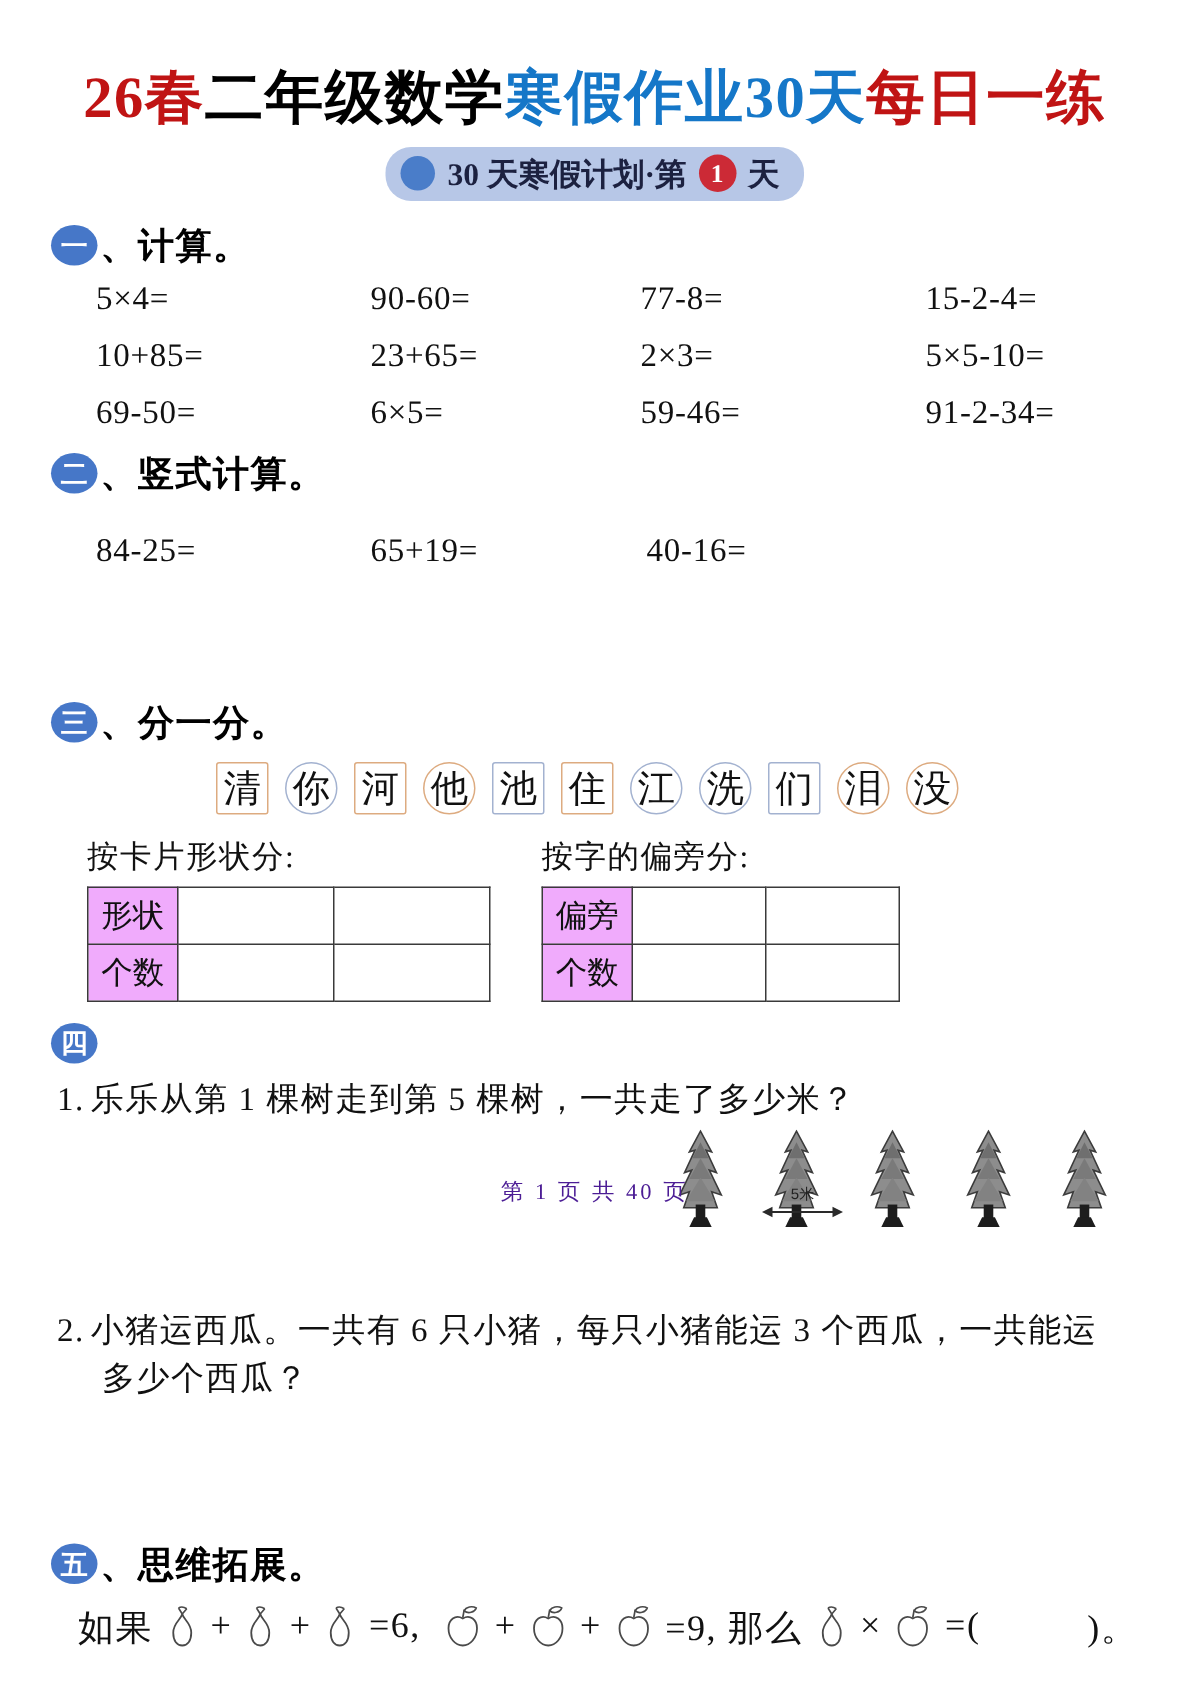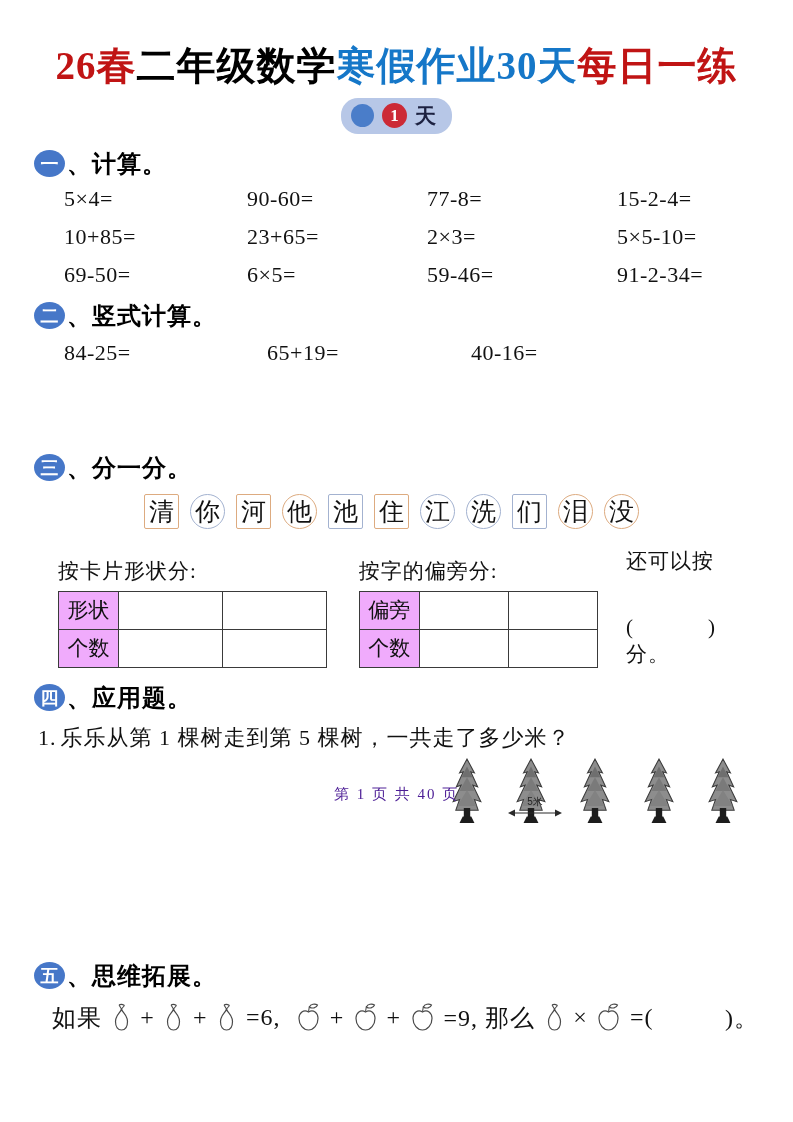--- a/index.html
+++ b/index.html
@@ -19,42 +19,42 @@
   .badge-day{width:25px;height:25px;border-radius:50%;background:#cc2a36;color:#fff;display:inline-flex;align-items:center;justify-content:center;font-size:17px;}
 
   
   .sec-header{display:flex;align-items:center;gap:2px;margin-top:14px;}
   .sec-num{min-width:31px;height:27px;border-radius:50%;background:#4677c8;color:#fff;display:inline-flex;align-items:center;justify-content:center;font-size:18px;font-weight:bold;}
   .sec-label{font-size:24px;font-weight:bold;color:#000;letter-spacing:1px;}
 
   
   .calc-grid{display:grid;grid-template-columns:183px 180px 190px 1fr;margin:8px 0 0 30px;row-gap:16px;}
   .calc-cell{font-size:22px;line-height:1.0;letter-spacing:0.5px;}
-  .vert-row{display:grid;grid-template-columns:183px 184px 183px 1fr;margin:10px 0 0 30px;gap:20px;}
+  .vert-row{display:grid;grid-template-columns:183px 184px 183px 1fr;margin:24px 0 0 30px;}
   .workspace{height:74px;}
   .workspace2{height:78px;}
 
   
   .cards-row{display:flex;gap:11px;margin:10px 0 0 110px;align-items:center;}
   .card{width:35px;height:35px;display:inline-flex;align-items:center;justify-content:center;font-size:25px;box-sizing:border-box;background:#fff;}
   .card.square{border-radius:2px;}
   .card.circle{border-radius:50%;}
   .card.orange{border:1px solid #ddab80;}
   .card.blue{border:1px solid #a3b2d0;}
 
   
-  .tables-row{display:flex;margin-top:14px;align-items:flex-end;padding-left:24px;}
+  .tables-row{display:flex;margin-top:14px;align-items:flex-start;padding-left:24px;}
   .table-caption{font-size:21px;margin-bottom:6px;letter-spacing:1px;}
   .fill-table{border-collapse:collapse;}
   .fill-table td{border:1.6px solid #3a3a3a;height:38px;padding:0 4px;font-size:21px;box-sizing:border-box;}
   .fill-table td.hd{background:#f0abfc;width:60px;text-align:center;}
   .lt td.blank{width:104px;}
   .rt td.blank{width:89px;}
   .table-block.left{width:303px;}
-  .table-block.right{width:269px;margin-top:14px;}
+  .table-block.right{width:269px;}
   .side-note{font-size:21px;letter-spacing:1px;padding-top:2px;}
   .paren-line{margin-top:40px;}
   .paren-gap{display:inline-block;width:74px;}
 
   
   .prob-line{font-size:22px;margin:8px 0 0 4px;letter-spacing:1px;line-height:1.45;}
   .prob-line .prob-no{margin-right:4px;}
   .prob2-indent{margin-left:30px;}
   .trees-wrap{position:relative;display:flex;justify-content:flex-end;gap:20px;margin:4px 14px 0 0;height:68px;}
   .tree{width:44px;height:66px;}
@@ -74,20 +74,21 @@
 </head>
 <body>
 
 <div class="page">
 
   <h1 class="title"><span class="t-red">26春</span><span class="t-black">二年级数学</span><span class="t-blue">寒假作业30天</span><span class="t-red">每日一练</span></h1>
 
   <div class="badge-wrap">
     <div class="badge">
       <span class="badge-dot"></span>
+      <span class="badge-text">30 天寒假计划·第</span>
       <span class="badge-day">1</span>
       <span class="badge-text">天</span>
     </div>
   </div>
 
   <div class="sec-header">
     <span class="sec-num">一</span>
     <span class="sec-label">、计算。</span>
   </div>
   <div class="calc-grid" id="sec1-grid">
@@ -162,29 +163,24 @@
           <td class="blank"></td>
         </tr>
         <tr>
           <td class="hd">个数</td>
           <td class="blank"></td>
           <td class="blank"></td>
         </tr>
       </tbody>
         </table>
     </div>
-    <div class="side-note">
-      <div>还可以按</div>
-      <div class="paren-line"><span>(</span><span class="paren-gap"></span><span>)分。</span></div>
-    </div>
   </div>
 
   <div class="sec-header">
     <span class="sec-num">四</span>
-    <span class="sec-label">、应用题。</span>
   </div>
   <div class="prob-line"><span class="prob-no">1.</span><span>乐乐从第 1 棵树走到第 5 棵树，一共走了多少米？</span></div>
 
   <div class="trees-wrap" id="trees-wrap">
     <div class="tree-arrow">
       <span class="dist">5米</span>
       <svg width="54" height="10" viewBox="0 0 54 10" xmlns="http://www.w3.org/2000/svg">
         <line x1="5" y1="5" x2="49" y2="5" stroke="#2a2a2a" stroke-width="1.2"></line>
         <polygon points="0,5 7,1.5 7,8.5" fill="#2a2a2a"></polygon>
         <polygon points="54,5 47,1.5 47,8.5" fill="#2a2a2a"></polygon>
@@ -231,20 +227,21 @@
     <path d="M20 1 L13 14 L16.5 13 L10 27 L14.5 25.5 L7 41 L13 39 L9.5 49 L30.5 49 L27 39 L33 41 L25.5 25.5 L30 27 L23.5 13 L27 14 Z" fill="#8d8d8d" stroke="#3c3c3c" stroke-width="1"></path>
     <path d="M20 8 L15 18 L25 18 Z" fill="#6f6f6f"></path>
     <path d="M20 18 L13 31 L27 31 Z" fill="#7a7a7a"></path>
     <path d="M20 30 L11 45 L29 45 Z" fill="#828282"></path>
     <rect x="17" y="47" width="6" height="11" fill="#1d1d1d"></rect>
     <path d="M13 61 L27 61 L24 55 L16 55 Z" fill="#1d1d1d"></path>
   </svg>
 </div>
   <div class="after-trees"></div>
 
+  <div class="prob-line"><span class="prob-no">2.</span><span>小猪运西瓜。一共有 6 只小猪，每只小猪能运 3 个西瓜，一共能运</span><br><span class="prob2-indent">多少个西瓜？</span></div>
   <div class="workspace2"></div>
 
   <div class="sec-header">
     <span class="sec-num">五</span>
     <span class="sec-label">、思维拓展。</span>
   </div>
   <div class="equation" id="equation">
       <span class="eq-text">如果</span>
   <svg class="eq-fruit" width="23" height="29" viewBox="0 0 23 29" xmlns="http://www.w3.org/2000/svg">
     <path d="M11.5 6 C10.5 10 5.5 12 5.5 18.5 C5.5 24 8 27 11.5 27 C15 27 17.5 24 17.5 18.5 C17.5 12 12.5 10 11.5 6 Z" fill="none" stroke="#4a4a4a" stroke-width="1.2"></path>

